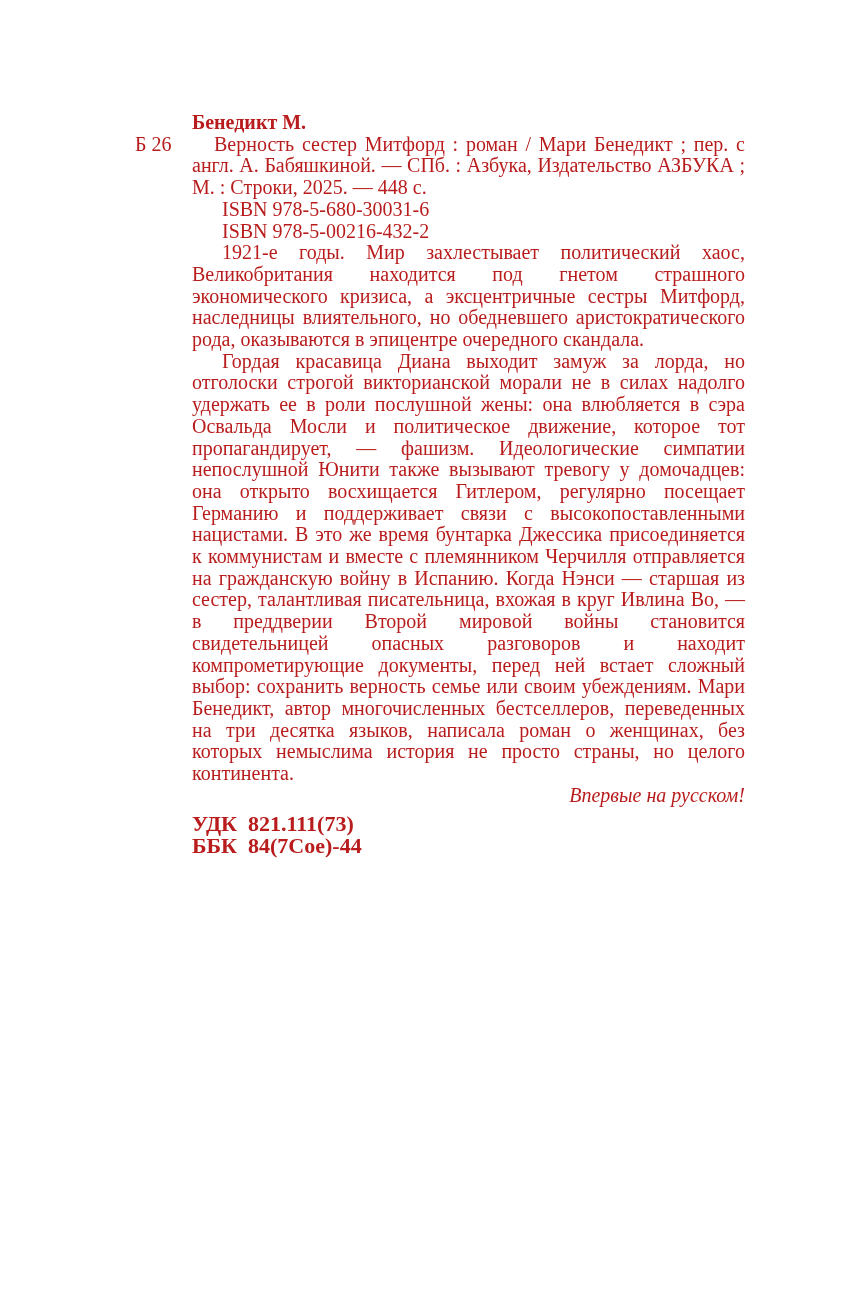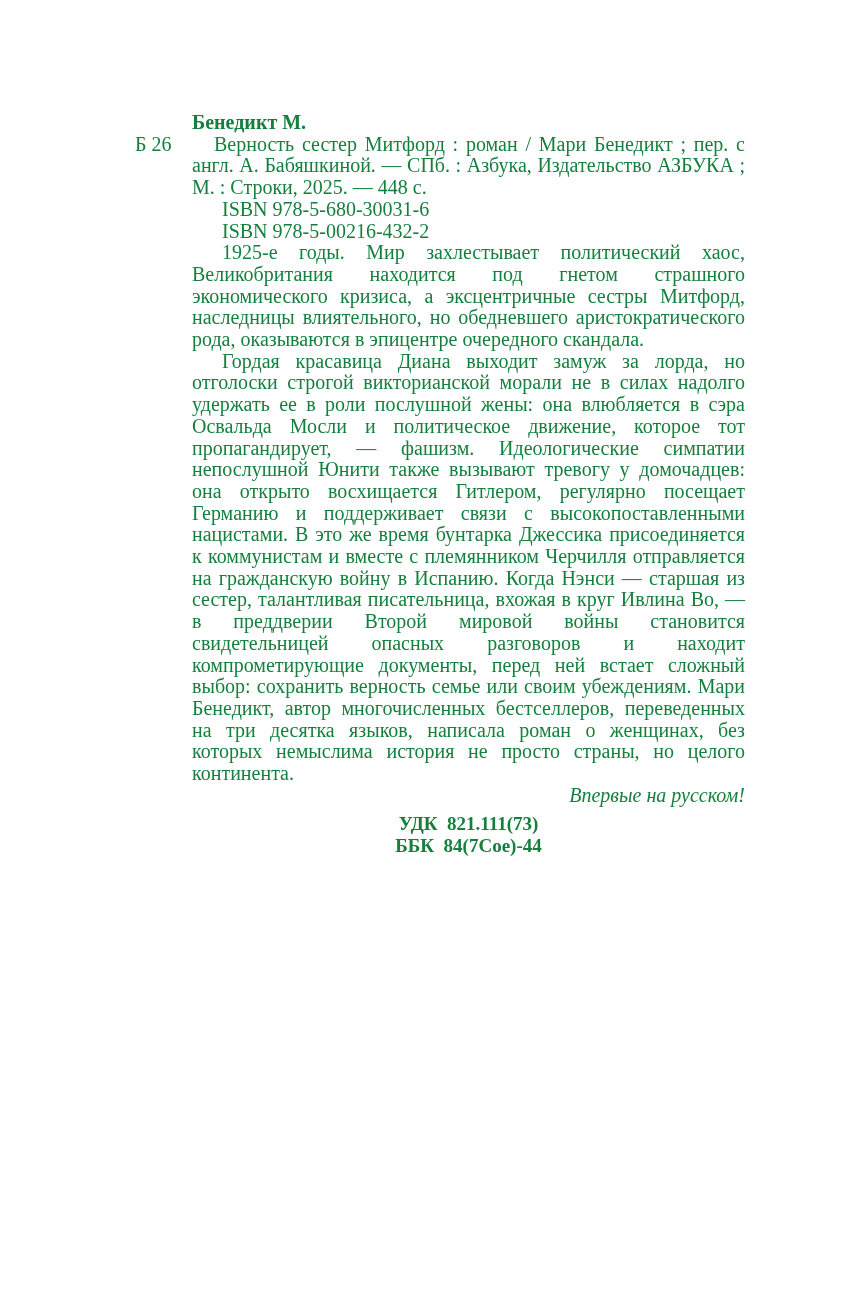--- a/index.html
+++ b/index.html
@@ -7,21 +7,21 @@
     padding: 0;
     background: #ffffff;
   }
   .page {
     position: relative;
     width: 856px;
     height: 1299px;
     background: #ffffff;
     overflow: hidden;
     font-family: "Liberation Serif", "DejaVu Serif", serif;
-    color: #15803d;
+    color: #b91c1c;
   }
   .content {
     position: absolute;
     left: 192px;
     top: 112px;
     width: 553px;
     font-size: 20px;
     line-height: 21.7px;
     text-align: justify;
   }
@@ -51,43 +51,43 @@
     text-indent: 30px;
   }
   .tagline {
     margin: 0;
     text-indent: 30px;
     font-style: italic;
     text-align: right;
   }
   .codes {
     margin-top: 6px;
-    text-align: center;
+    text-align: left;
     font-weight: bold;
-    font-size: 19px;
+    font-size: 22px;
     line-height: 22px;
   }
 </style>
 </head>
 <body>
 
 <div class="page">
   <div class="content">
 
     <p class="author-heading">Бенедикт М.</p>
 
     <div class="biblio-wrap">
       <span class="index-code">Б 26</span>
       <p class="biblio">Верность сестер Митфорд : роман / Мари Бенедикт ; пер. с англ. А. Бабяшкиной. — СПб. : Азбука, Издательство АЗБУКА ; М. : Строки, 2025. — 448 с.</p>
     </div>
 
     <div class="isbn-line">ISBN 978-5-680-30031-6</div>
     <div class="isbn-line">ISBN 978-5-00216-432-2</div>
 
-    <p class="para">1925-е годы. Мир захлестывает политический хаос, Великобритания находится под гнетом страшного экономического кризиса, а эксцентричные сестры Митфорд, наследницы влиятельного, но обедневшего аристократического рода, оказываются в эпицентре очередного скандала.</p>
+    <p class="para">1921-е годы. Мир захлестывает политический хаос, Великобритания находится под гнетом страшного экономического кризиса, а эксцентричные сестры Митфорд, наследницы влиятельного, но обедневшего аристократического рода, оказываются в эпицентре очередного скандала.</p>
 
     <p class="para">Гордая красавица Диана выходит замуж за лорда, но отголоски строгой викторианской морали не в силах надолго удержать ее в роли послушной жены: она влюбляется в сэра Освальда Мосли и политическое движение, которое тот пропагандирует, — фашизм. Идеологические симпатии непослушной Юнити также вызывают тревогу у домочадцев: она открыто восхищается Гитлером, регулярно посещает Германию и поддерживает связи с высокопоставленными нацистами. В это же время бунтарка Джессика присоединяется к коммунистам и вместе с племянником Черчилля отправляется на гражданскую войну в Испанию. Когда Нэнси — старшая из сестер, талантливая писательница, вхожая в круг Ивлина Во, — в преддверии Второй мировой войны становится свидетельницей опасных разговоров и находит компрометирующие документы, перед ней встает сложный выбор: сохранить верность семье или своим убеждениям. Мари Бенедикт, автор многочисленных бестселлеров, переведенных на три десятка языков, написала роман о женщинах, без которых немыслима история не просто страны, но целого континента.</p>
 
     <p class="tagline">Впервые на русском!</p>
 
     <div class="codes">
       <div>УДК&nbsp; 821.111(73)</div>
       <div>ББК&nbsp; 84(7Сое)-44</div>
     </div>
 

